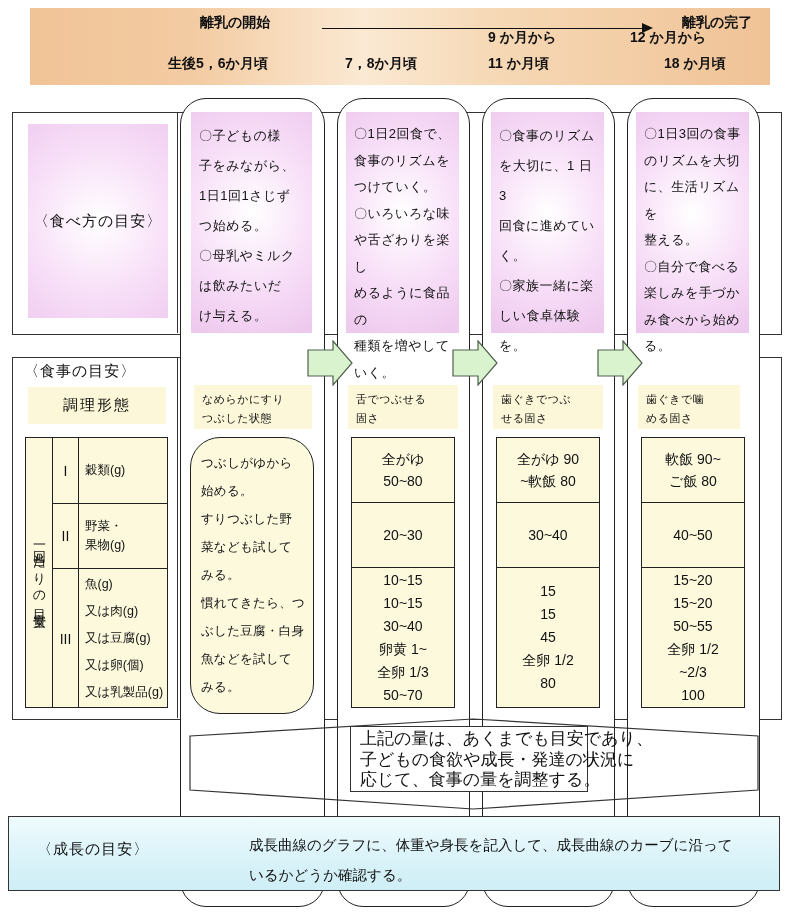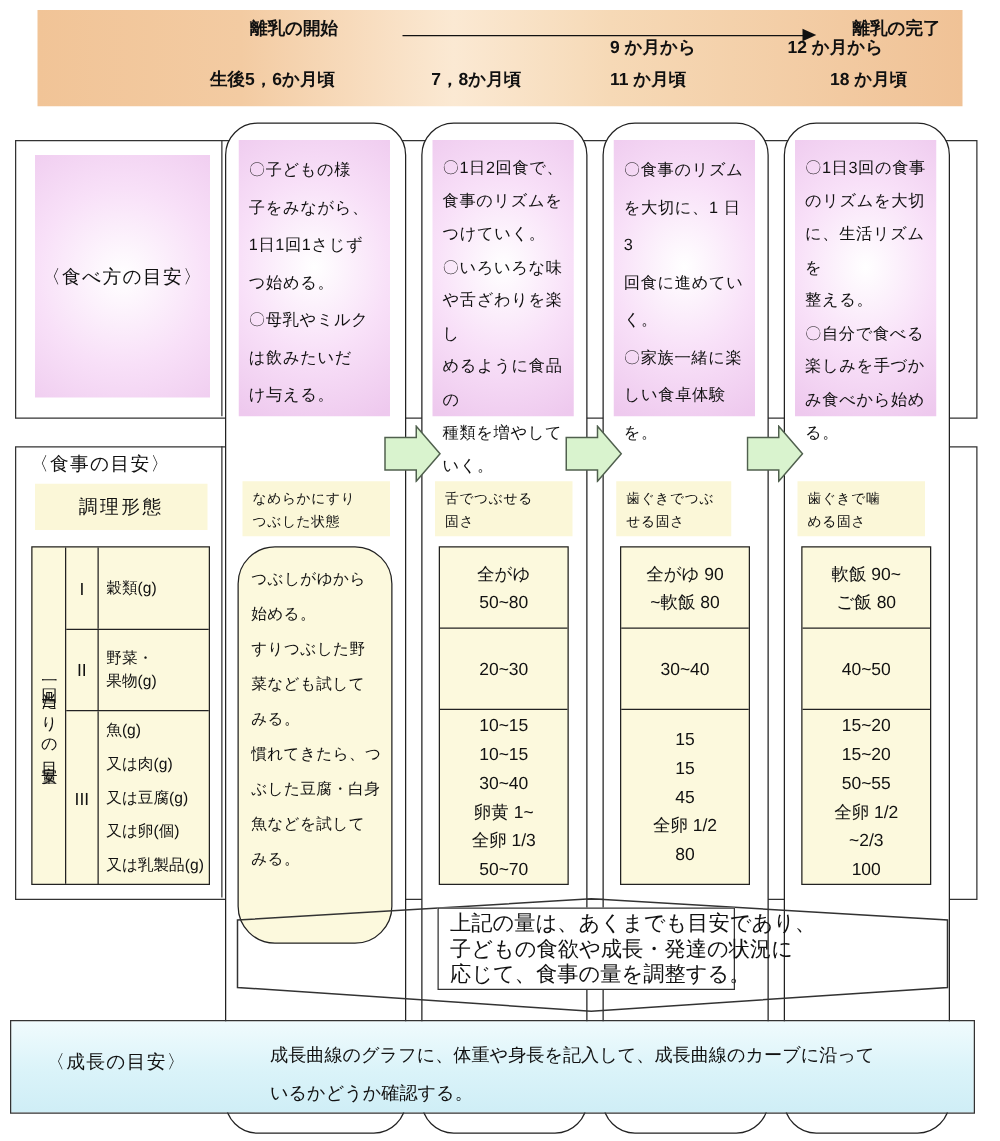--- a/index.html
+++ b/index.html
@@ -57,35 +57,35 @@
   .r-i{height:65px;} .r-ii{height:65px;} .r-iii{height:140px;}
   .r-iii .amt-items .ln{line-height:27px;}
   
   .vtab{top:437px;width:104px;height:271px;border:1px solid #222;background:#fcf9dd;
     box-sizing:border-box;z-index:6;font-size:14px;text-align:center;}
   .vt-r{box-sizing:border-box;display:flex;flex-direction:column;justify-content:center;}
   .vt-r1{height:64px;} .vt-r2{height:65px;border-top:1px solid #222;}
   .vt-r3{height:140px;border-top:1px solid #222;}
   .vt-r1 .ln{line-height:22px;} .vt-r2 .ln{line-height:20px;} .vt-r3 .ln{line-height:23px;}
   
-  .stadium{left:190px;top:437px;width:124px;height:318px;border:1px solid #222;border-radius:30px;
+  .stadium{left:190px;top:437px;width:124px;height:277px;border:1px solid #222;border-radius:30px;
     background:#fcf9dd;box-sizing:border-box;z-index:6;font-size:12.5px;letter-spacing:0.3px;
     padding:11px 0 0 10px;}
   .stadium .ln{line-height:28px;}
   
   .hexa{left:185px;top:710px;z-index:8;}
   .notebox{left:350px;top:726px;width:238px;height:66px;background:#fff;border:1px solid #333;
     box-sizing:border-box;z-index:9;font-size:17px;padding:2px 0 0 9px;}
   .notebox .ln{line-height:20.5px;white-space:nowrap;}
   
   .growth{left:8px;top:816px;width:772px;height:75px;border:1.5px solid #333;box-sizing:border-box;
     background:linear-gradient(180deg,#f0fbfd 0%,#daf3f9 55%,#cfeef6 100%);z-index:10;}
   .growth-label{position:absolute;left:28px;top:23px;font-size:15px;letter-spacing:1px;}
   .growth-text{position:absolute;left:207px;top:13px;font-size:14.5px;}
-  .growth-text .ln{line-height:30px;white-space:nowrap;}
+  .growth-text .ln{line-height:30px;white-space:nowrap;margin-left:33px;}
 </style>
 </head>
 <body>
 
 <div class="canvas">
 
   <div class="abs header">
     <div class="hlabel" style="left:170px;top:6px;">離乳の開始</div>
     <div class="arrow-line"></div>
     <div class="arrow-head"></div>
@@ -170,21 +170,21 @@
   <div class="abs chip-cook">調理形態</div>
 
   <div class="abs chip chip-form" style="left:194px;width:118px;">
       <div class="ln">なめらかにすり</div>
       <div class="ln">つぶした状態</div>
     </div>
   <div class="abs chip chip-form" style="left:348px;width:110px;">
       <div class="ln">舌でつぶせる</div>
       <div class="ln">固さ</div>
     </div>
-  <div class="abs chip chip-form" style="left:493px;width:92px;">
+  <div class="abs chip chip-form" style="left:493px;width:110px;">
       <div class="ln">歯ぐきでつぶ</div>
       <div class="ln">せる固さ</div>
     </div>
   <div class="abs chip chip-form" style="left:638px;width:102px;">
       <div class="ln">歯ぐきで噛</div>
       <div class="ln">める固さ</div>
     </div>
 
   <div class="abs amt">
     <div class="amt-side">

